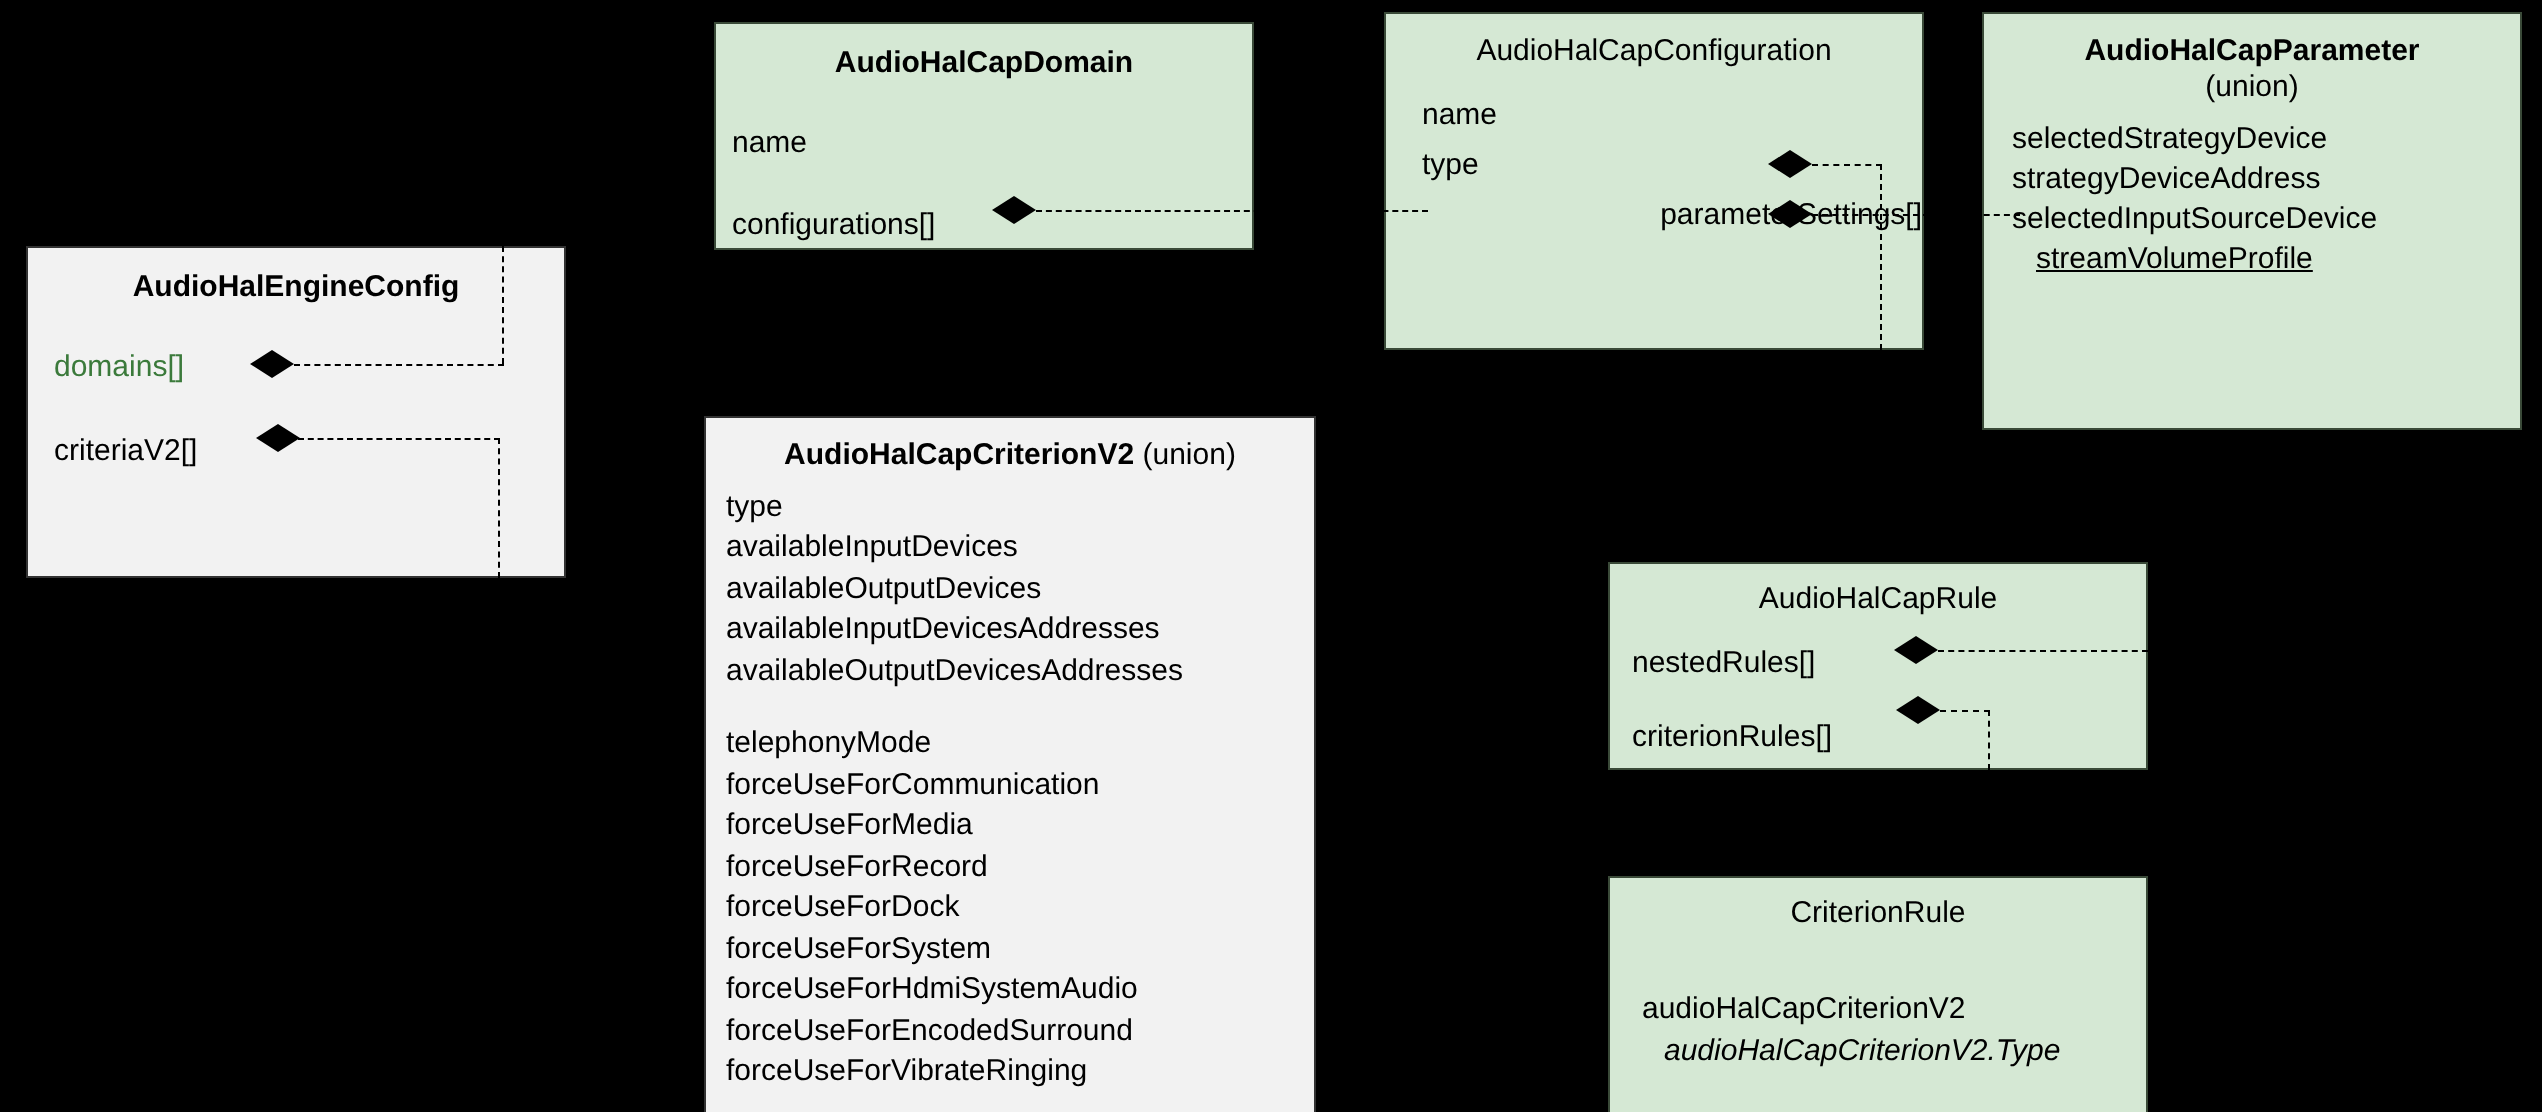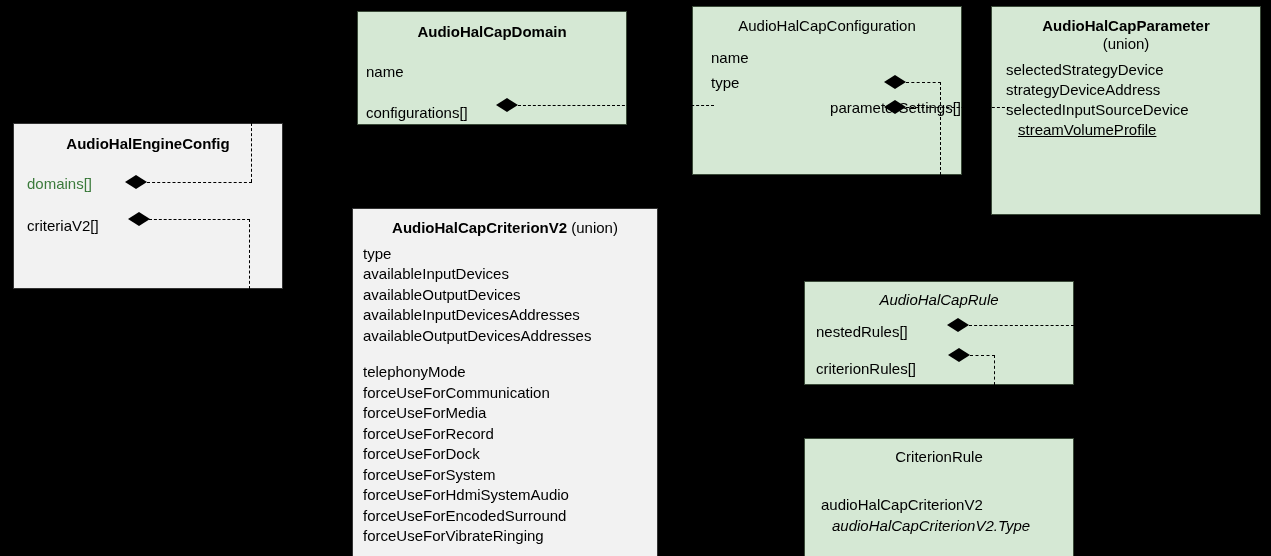--- a/index.html
+++ b/index.html
@@ -144,21 +144,21 @@
       <li class="attr" style="margin-left:10px; line-height:20.5px;">forceUseForRecord</li>
       <li class="attr" style="margin-left:10px; line-height:20.5px;">forceUseForDock</li>
       <li class="attr" style="margin-left:10px; line-height:20.5px;">forceUseForSystem</li>
       <li class="attr" style="margin-left:10px; line-height:20.5px;">forceUseForHdmiSystemAudio</li>
       <li class="attr" style="margin-left:10px; line-height:20.5px;">forceUseForEncodedSurround</li>
       <li class="attr" style="margin-left:10px; line-height:20.5px;">forceUseForVibrateRinging</li>
     </ul>
   </div>
 
   <div class="uml-box green" style="left:804px; top:281px; width:270px; height:104px;">
-    <div class="box-title" style="margin-top:9px;font-style:italic;">AudioHalCapRule</div>
+    <div class="box-title" style="margin-top:9px;">AudioHalCapRule</div>
     <ul class="attr-list">
       <li class="attr" style="margin-top:14px; margin-left:11px;">nestedRules[]</li>
       <li class="attr" style="margin-top:22px; margin-left:11px;">criterionRules[]</li>
     </ul>
   </div>
 
   <div class="uml-box green" style="left:804px; top:438px; width:270px; height:133px;">
     <div class="box-title" style="margin-top:9px;">CriterionRule</div>
     <ul class="attr-list" style="margin-top:27px;">
       <li class="attr" style="margin-left:16px; line-height:21px;">audioHalCapCriterionV2</li>

